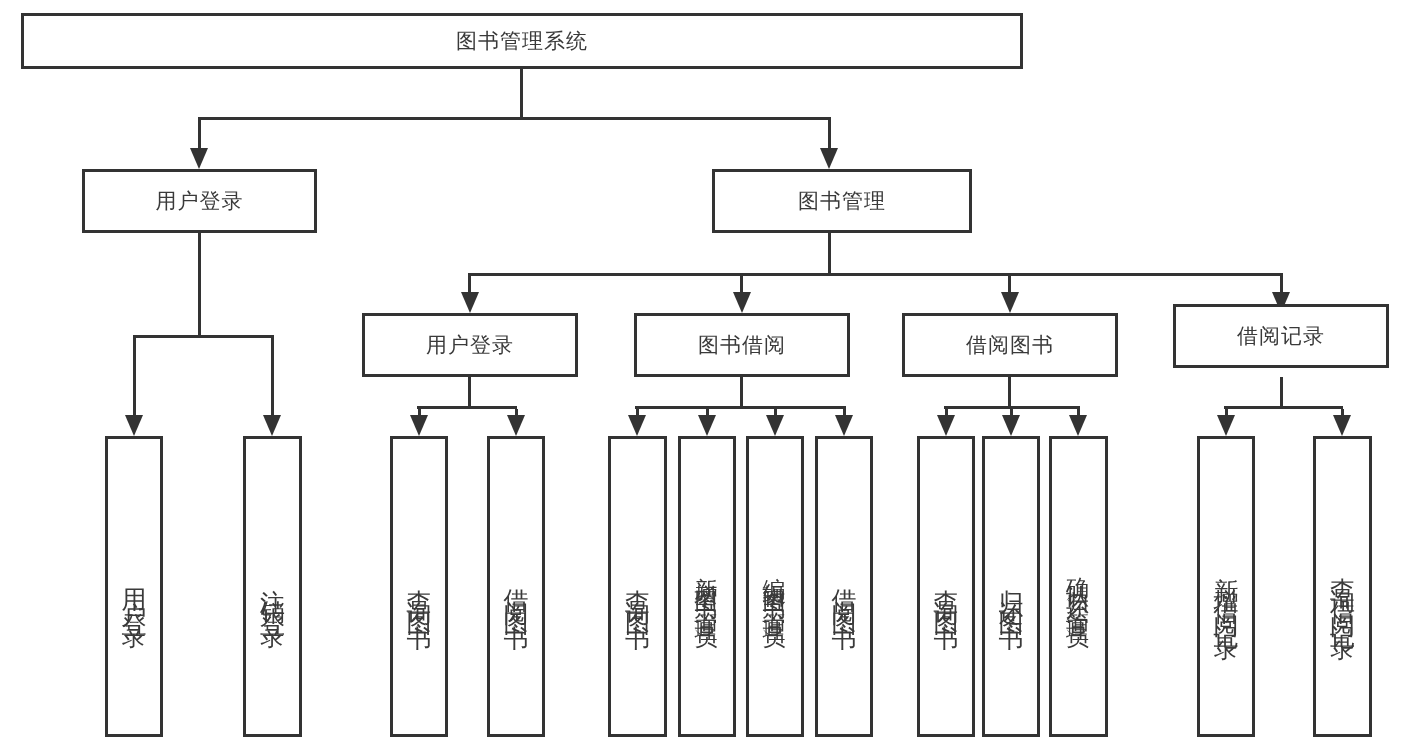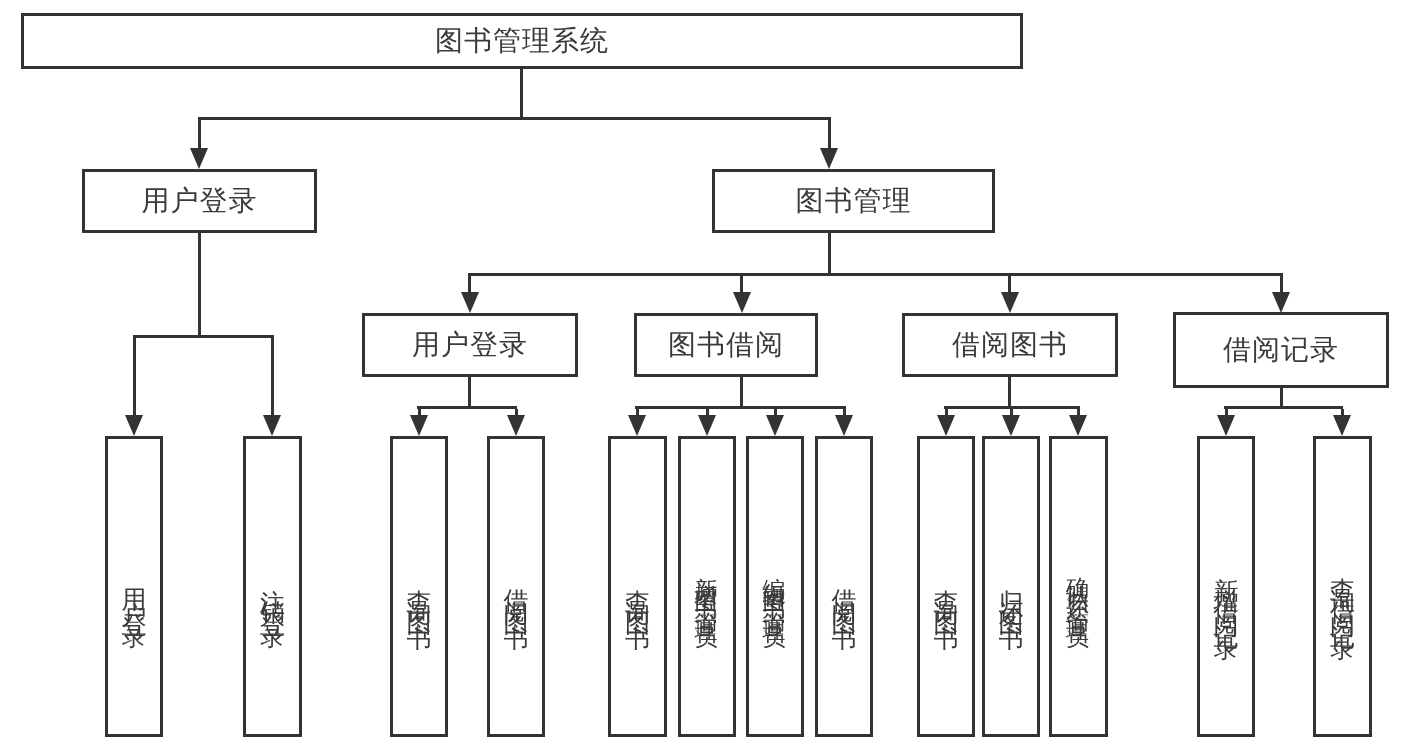--- a/index.html
+++ b/index.html
@@ -15,21 +15,21 @@
     box-sizing:border-box;
     background:#ffffff;
     border:3px solid #333333;
     display:flex;
     align-items:center;
     justify-content:center;
     z-index:2;
   }
   .lbl{
     color:#3a3a3a;
-    font-size:28px;
+    font-size:21px;
     letter-spacing:1px;
     white-space:nowrap;
   }
   .vlbl{
     color:#3a3a3a;
     writing-mode:vertical-rl;
     text-orientation:mixed;
     font-size:25px;
     letter-spacing:12px;
     white-space:nowrap;
@@ -71,37 +71,37 @@
 <div id="canvas">
 
   <div class="box" style="left:21px;top:13px;width:1002px;height:56px">
     <span class="lbl">图书管理系统</span>
   </div>
 
   <div class="box" style="left:82px;top:169px;width:235px;height:64px">
     <span class="lbl">用户登录</span>
   </div>
 
-  <div class="box" style="left:712px;top:169px;width:283px;height:64px">
+  <div class="box" style="left:712px;top:169px;width:260px;height:64px">
     <span class="lbl">图书管理</span>
   </div>
 
   <div class="box" style="left:362px;top:313px;width:216px;height:64px">
     <span class="lbl">用户登录</span>
   </div>
 
-  <div class="box" style="left:634px;top:313px;width:184px;height:64px">
+  <div class="box" style="left:634px;top:313px;width:216px;height:64px">
     <span class="lbl">图书借阅</span>
   </div>
 
   <div class="box" style="left:902px;top:313px;width:216px;height:64px">
     <span class="lbl">借阅图书</span>
   </div>
 
-  <div class="box" style="left:1173px;top:312px;width:216px;height:76px">
+  <div class="box" style="left:1173px;top:304px;width:216px;height:64px">
     <span class="lbl">借阅记录</span>
   </div>
 
   <div class="box vbox" style="left:105px;top:436px;width:58px;height:301px">
     <span class="vlbl">用户登录</span>
   </div>
   <div class="box vbox" style="left:243px;top:436px;width:59px;height:301px">
     <span class="vlbl">注销登录</span>
   </div>
 

